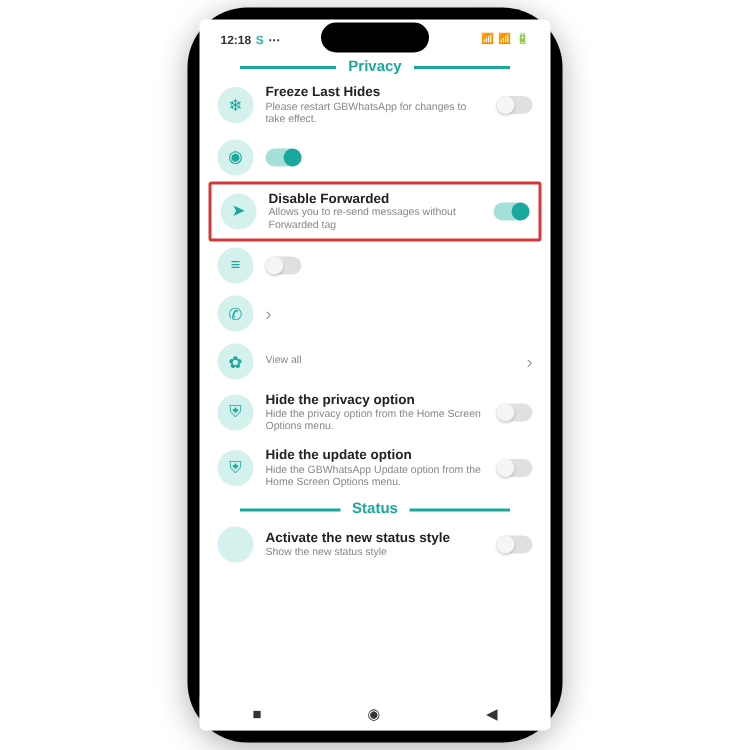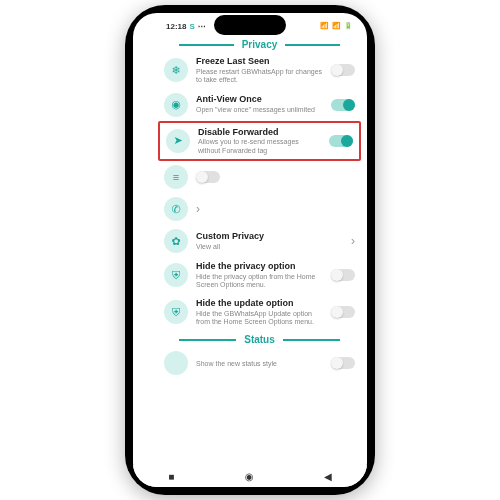--- a/index.html
+++ b/index.html
@@ -18,24 +18,23 @@
     background: #000;
     border-radius: 40px;
     padding: 8px;
     position: relative;
     box-shadow: 0 4px 20px rgba(0,0,0,0.3);
   }
   .screen {
     width: 100%;
     height: 100%;
     background: #fff;
-    border-radius: 24px;
+    border-radius: 4px;
     overflow: hidden;
     position: relative;
-    padding-left: 19px;
   }
   .notch {
     position: absolute;
     top: 10px;
     left: 50%;
     transform: translateX(-50%);
     width: 72px;
     height: 20px;
     background: #000;
     border-radius: 12px;
@@ -162,31 +161,27 @@
 
     <div class="content" id="content">
         <div class="section-header">
           <div class="section-line"></div>
           <div class="section-title">Privacy</div>
           <div class="section-line"></div>
         </div>
         <div class="item">
       <div class="icon-circle">❄</div>
       <div class="item-text">
-        <div class="item-title">Freeze Last Seen</div>
+        <div class="item-title">Freeze Last Hides</div>
         <div class="item-sub">Please restart GBWhatsApp for changes to take effect.</div>
       </div>
       <div class="toggle off"></div>
     </div>
         <div class="item">
       <div class="icon-circle">◉</div>
-      <div class="item-text">
-        <div class="item-title">Anti-View Once</div>
-        <div class="item-sub">Open "view once" messages unlimited</div>
-      </div>
       <div class="toggle on"></div>
     </div>
         <div class="item highlighted">
       <div class="icon-circle">➤</div>
       <div class="item-text">
         <div class="item-title">Disable Forwarded</div>
         <div class="item-sub">Allows you to re-send messages without Forwarded tag</div>
       </div>
       <div class="toggle on"></div>
     </div>
@@ -194,21 +189,20 @@
       <div class="icon-circle">≡</div>
       <div class="toggle off"></div>
     </div>
         <div class="item">
       <div class="icon-circle">✆</div>
       <div class="chevron">›</div>
     </div>
         <div class="item">
       <div class="icon-circle">✿</div>
       <div class="item-text">
-        <div class="item-title">Custom Privacy</div>
         <div class="item-sub">View all</div>
       </div>
       <div class="chevron">›</div>
     </div>
         <div class="item">
       <div class="icon-circle">⛨</div>
       <div class="item-text">
         <div class="item-title">Hide the privacy option</div>
         <div class="item-sub">Hide the privacy option from the Home Screen Options menu.</div>
       </div>
@@ -223,20 +217,21 @@
       <div class="toggle off"></div>
     </div>
         <div class="section-header">
           <div class="section-line"></div>
           <div class="section-title">Status</div>
           <div class="section-line"></div>
         </div>
         <div class="item">
       <div class="icon-circle"></div>
       <div class="item-text">
+        <div class="item-title">Activate the new status style</div>
         <div class="item-sub">Show the new status style</div>
       </div>
       <div class="toggle off"></div>
     </div>
       </div>
 
     <div class="nav-bar">
       <span>■</span>
       <span>◉</span>
       <span>◀</span>

